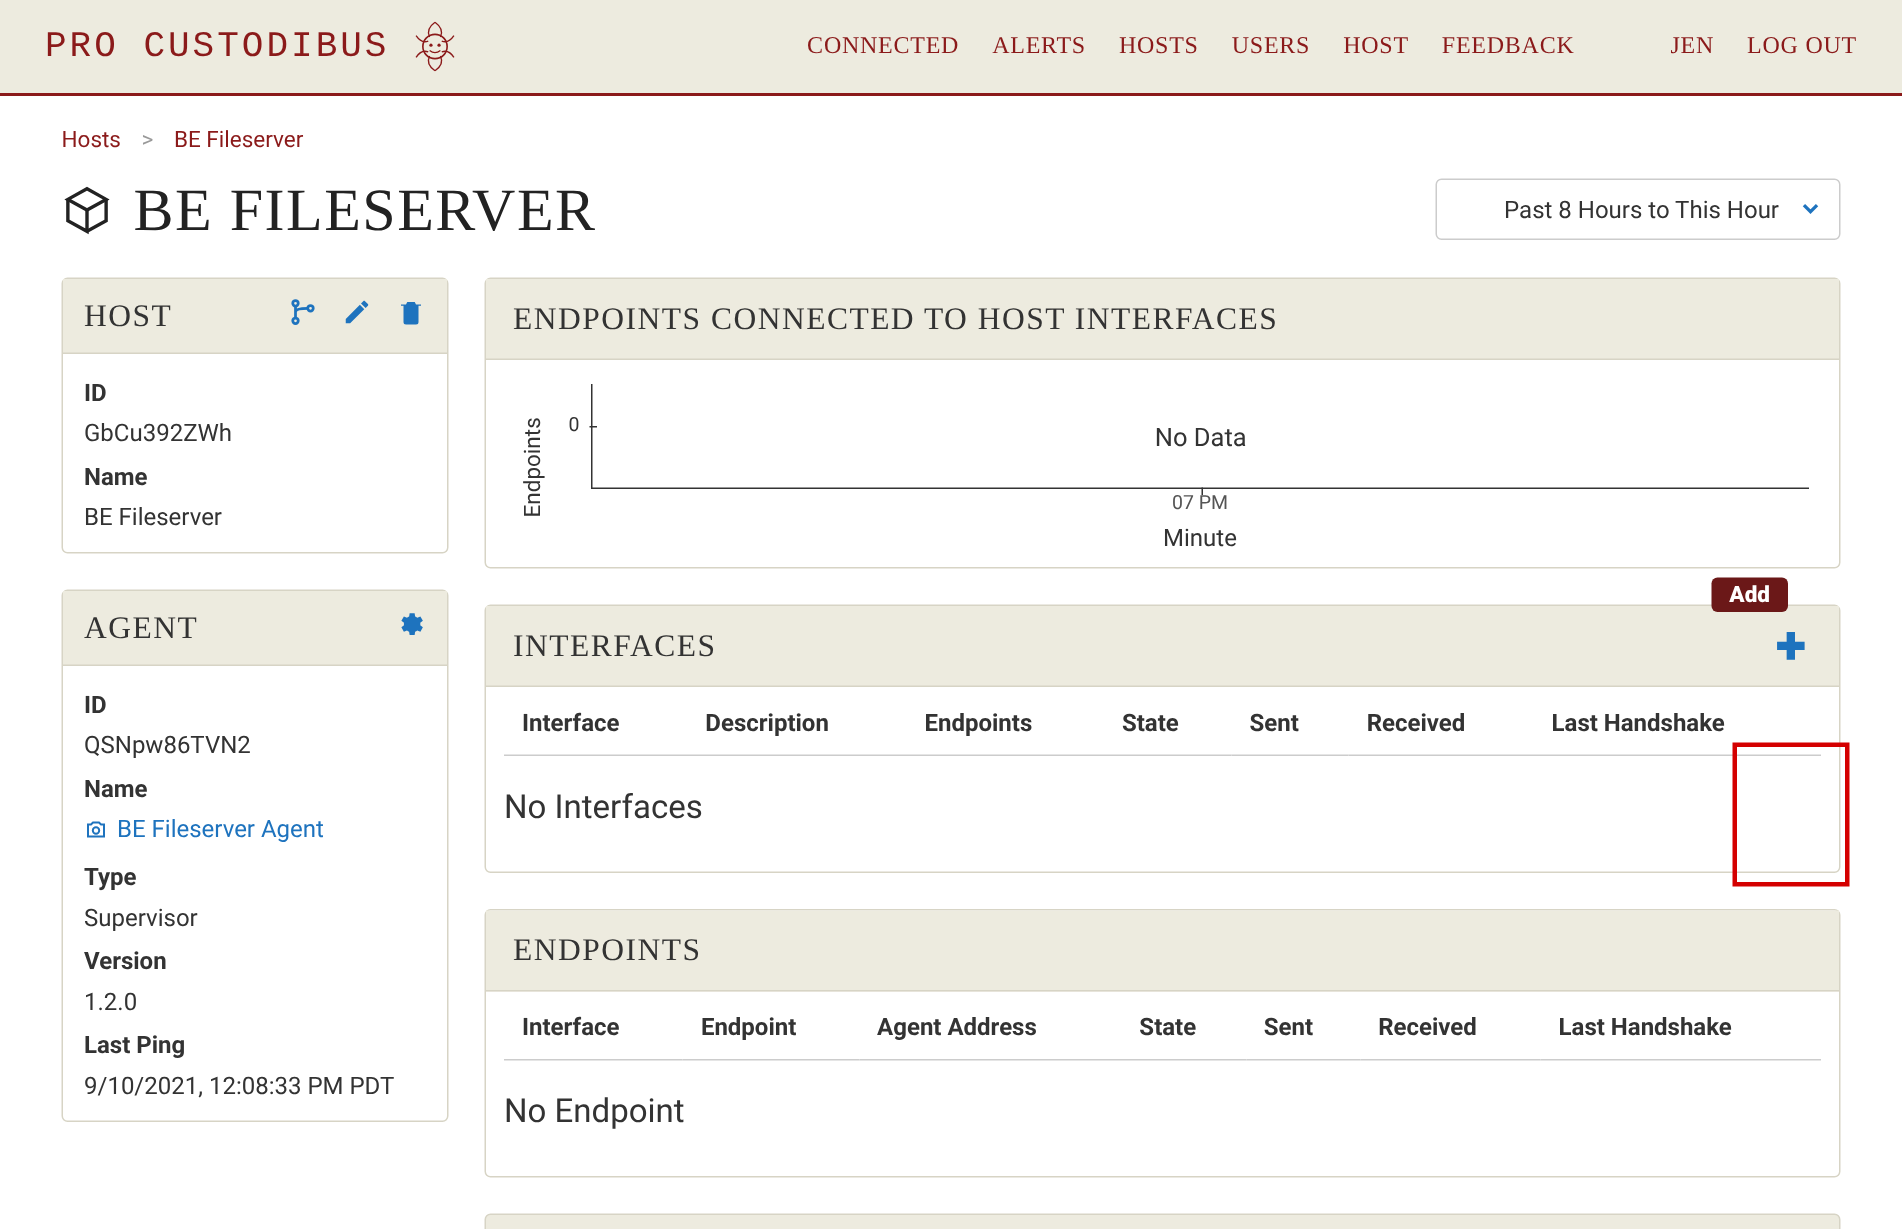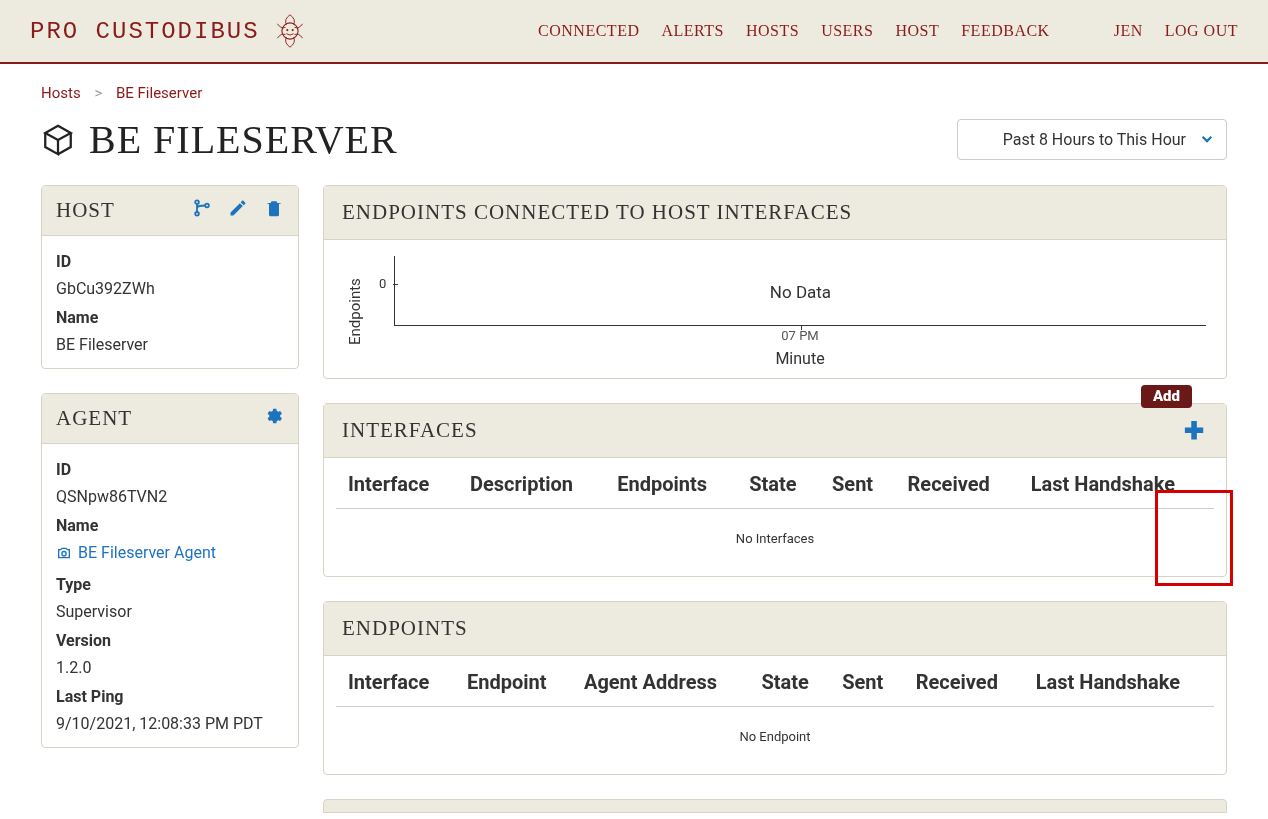--- a/index.html
+++ b/index.html
@@ -199,27 +199,26 @@
     color: #1e73be; font-size: 24px; font-weight: 900;
     cursor: pointer; padding: 0 4px; line-height: 1;
     position: relative;
   }
   .tbl { width: 100%; border-collapse: collapse; }
   .tbl th {
     text-align: left;
     font-weight: 700;
     padding: 14px 12px 12px;
     border-bottom: 1px solid #ccc;
-    font-size: 20px;
+    font-size: 16px;
   }
   .tbl-wrap { padding: 0 12px 8px; }
   .empty-row {
-    text-align: center;
     padding: 22px 0;
-    font-size: 13px;
+    font-size: 22px;
     color: #333;
   }
   .panel-partial {
     border: 1px solid #d7d4c5;
     border-radius: 4px 4px 0 0;
     background: #edebdf;
     height: 14px;
   }
 </style>
 </head>

